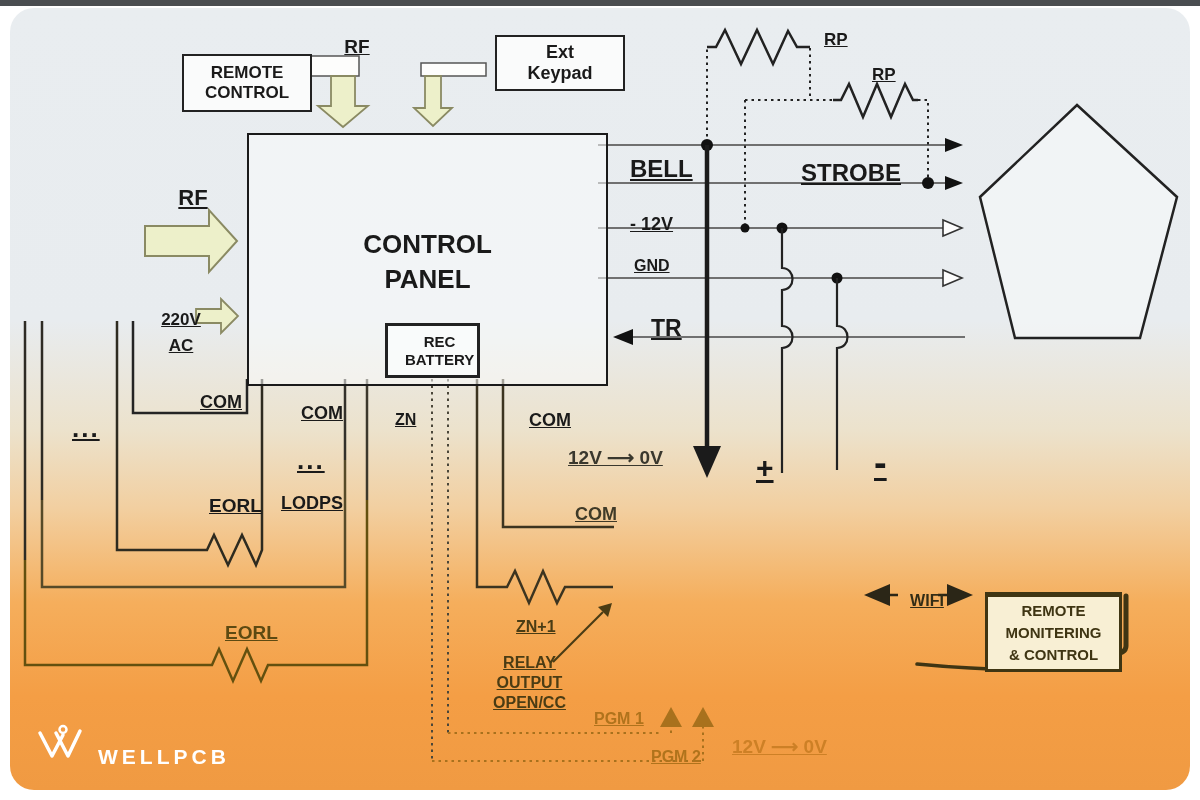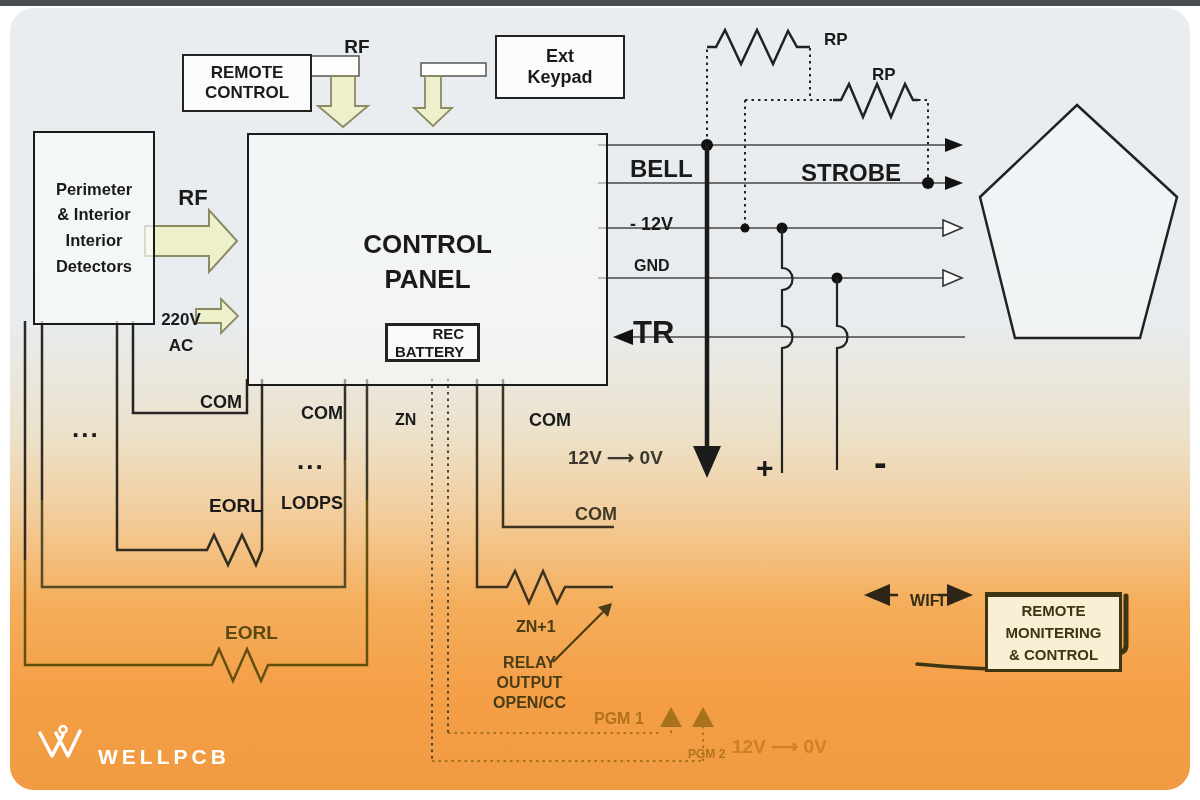--- a/index.html
+++ b/index.html
@@ -3,21 +3,21 @@
 <meta charset="utf-8">
 <style>
   html,body{margin:0;padding:0;}
   body{width:1200px;height:800px;overflow:hidden;font-family:"Liberation Sans",sans-serif;}
   .frame{position:relative;width:1200px;height:800px;background:#ffffff;}
   .topstrip{position:absolute;top:0;left:0;right:0;height:6px;background:#4a4d50;}
   .canvas{position:absolute;left:10px;top:8px;width:1180px;height:782px;border-radius:24px;
     background:linear-gradient(180deg,#e9edf0 0%,#e8ecef 40%,#ecE2cc 54%,#f2cfa0 64%,#f5ae5c 76%,#f49e45 88%,#f09a42 100%);
     overflow:hidden;}
   svg{position:absolute;left:0;top:0;}
-  .lbl{position:absolute;font-weight:bold;color:#1a1a1a;white-space:pre-line;line-height:1.25;}
+  .lbl{position:absolute;font-weight:bold;color:#1a1a1a;white-space:pre-line;line-height:1.25;text-decoration:underline;}
   .ctr{text-align:center;}
   .box{position:absolute;box-sizing:border-box;display:flex;align-items:center;justify-content:center;
     text-align:center;font-weight:bold;color:#1a1a1a;white-space:pre-line;}
   .bx-light{background:#fafbfb;border:2px solid #222;}
   .olive{color:#4a3c14;}
   .pgm{color:#b0731c;}
   .orangetxt{color:#cd8026;}
   .logo-text{position:absolute;color:#ffffff;font-weight:bold;letter-spacing:4px;font-size:21px;}
 </style>
 </head>
@@ -149,49 +149,45 @@
       <g fill="none" stroke="#ffffff" stroke-width="3.5" stroke-linecap="round" stroke-linejoin="round">
         <path d="M40,733 L52,756 L63,735"></path>
         <path d="M56,733 L68,756 L80,731"></path>
         <circle cx="63" cy="729.5" r="3.5" stroke-width="2.5"></circle>
       </g>
     </svg>
 
     <div class="box bx-light" style="left:172px;top:46px;width:130px;height:58px;font-size:17px;">REMOTE
 CONTROL</div>
 
-    <div class="box bx-light" style="left:485px;top:27px;width:130px;height:64px;font-size:18px;">Ext
+    <div class="box bx-light" style="left:485px;top:27px;width:130px;height:56px;font-size:18px;">Ext
 Keypad</div>
 
     <div class="box" style="left:237px;top:125px;width:361px;height:253px;border:2.5px solid #1a1a1a;background:rgba(249,251,251,0.55);font-size:26px;line-height:1.35;align-items:flex-start;padding-top:92px;">CONTROL
 PANEL</div>
 
-    <div class="box" style="left:375px;top:315px;width:95px;height:39px;border:3px solid #222;background:rgba(250,252,252,0.8);font-size:15px;justify-content:flex-start;text-align:right;padding-left:7px;line-height:1.2;">REC
+    <div class="box" style="left:375px;top:315px;width:95px;height:55px;border:3px solid #222;background:rgba(250,252,252,0.8);font-size:15px;justify-content:flex-start;text-align:center;padding-left:17px;line-height:1.2;">REC
 BATTERY</div>
 
-    <div class="box" style="left:23px;top:123px;width:122px;height:194px;border:2.5px solid #1a1a1a;background:rgba(250,252,252,0.7);font-size:16.5px;line-height:1.55;">Perimeter
-&amp; Interior
-Interior
-Detectors</div>
 
 
     <div class="box" style="left:975px;top:584px;width:137px;height:80px;border:3px solid #3f3513;border-top-width:5px;background:#f8efd4;font-size:15px;color:#3f3513;line-height:1.45;">REMOTE
 MONITERING
 &amp; CONTROL</div>
 
     <div class="lbl ctr" style="left:322px;top:27px;width:50px;font-size:19px;">RF</div>
     <div class="lbl ctr" style="left:155px;top:176px;width:56px;font-size:22px;">RF</div>
     <div class="lbl ctr" style="left:144px;top:301px;width:54px;font-size:17px;">220V</div>
     <div class="lbl ctr" style="left:144px;top:327px;width:54px;font-size:17px;">AC</div>
 
     <div class="lbl" style="left:620px;top:110px;font-size:24px;margin-top:36px;">BELL</div>
     <div class="lbl" style="left:791px;top:150px;font-size:24px;">STROBE</div>
     <div class="lbl" style="left:620px;top:197px;font-size:18px;margin-top:8px;">- 12V</div>
     <div class="lbl" style="left:624px;top:248px;font-size:16px;">GND</div>
-    <div class="lbl" style="left:623px;top:306px;font-size:31px;">TR</div>
+    <div class="lbl" style="left:641px;top:306px;font-size:23px;">TR</div>
     <div class="lbl" style="left:814px;top:21px;font-size:17px;">RP</div>
     <div class="lbl" style="left:862px;top:56px;font-size:17px;">RP</div>
 
 
     <div class="lbl" style="left:190px;top:383px;font-size:18px;">COM</div>
     <div class="lbl" style="left:291px;top:394px;font-size:18px;">COM</div>
     <div class="lbl" style="left:62px;top:404px;font-size:26px;letter-spacing:2px;">...</div>
     <div class="lbl" style="left:287px;top:436px;font-size:26px;letter-spacing:2px;">...</div>
     <div class="lbl" style="left:199px;top:486px;font-size:19px;">EORL</div>
     <div class="lbl" style="left:271px;top:484px;font-size:18px;">LODPS</div>
@@ -207,18 +203,18 @@
 
     <div class="lbl" style="left:746px;top:441px;font-size:30px;">+</div>
     <div class="lbl" style="left:864px;top:432px;font-size:38px;">-</div>
 
     <div class="lbl ctr" style="left:893px;top:583px;width:48px;font-size:16px;color:#332d16;">WIFI</div>
 
     <div class="lbl ctr olive" style="left:472px;top:645px;width:95px;font-size:16px;line-height:1.25;">RELAY
 OUTPUT
 OPEN/CC</div>
     <div class="lbl pgm" style="left:584px;top:701px;font-size:16px;">PGM 1</div>
-    <div class="lbl pgm" style="left:678px;top:739px;font-size:12px;">PGM 2</div>
+    <div class="lbl pgm" style="left:641px;top:739px;font-size:16px;">PGM 2</div>
 
     <div class="logo-text" style="left:88px;top:737px;">WELLPCB</div>
   </div>
   <div class="topstrip"></div>
 </div>
 
 </body></html>

